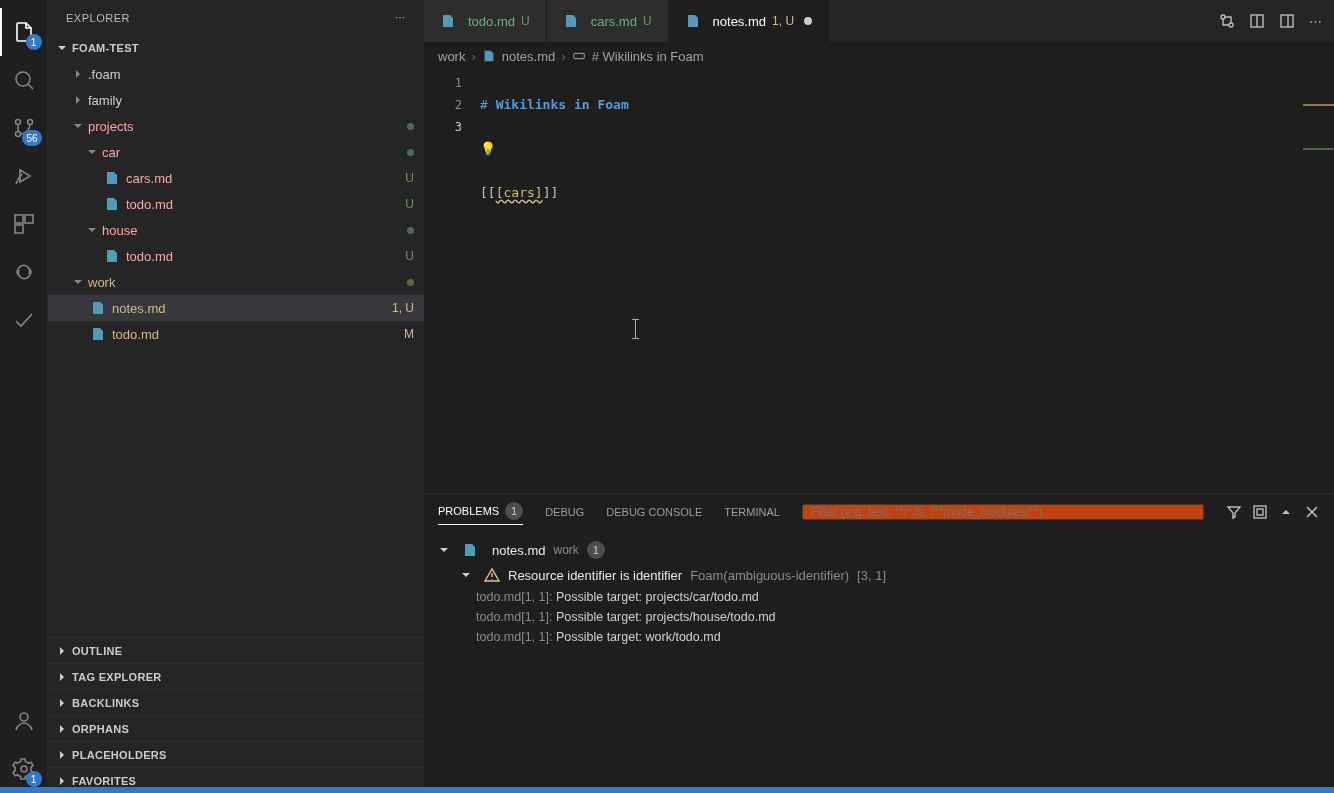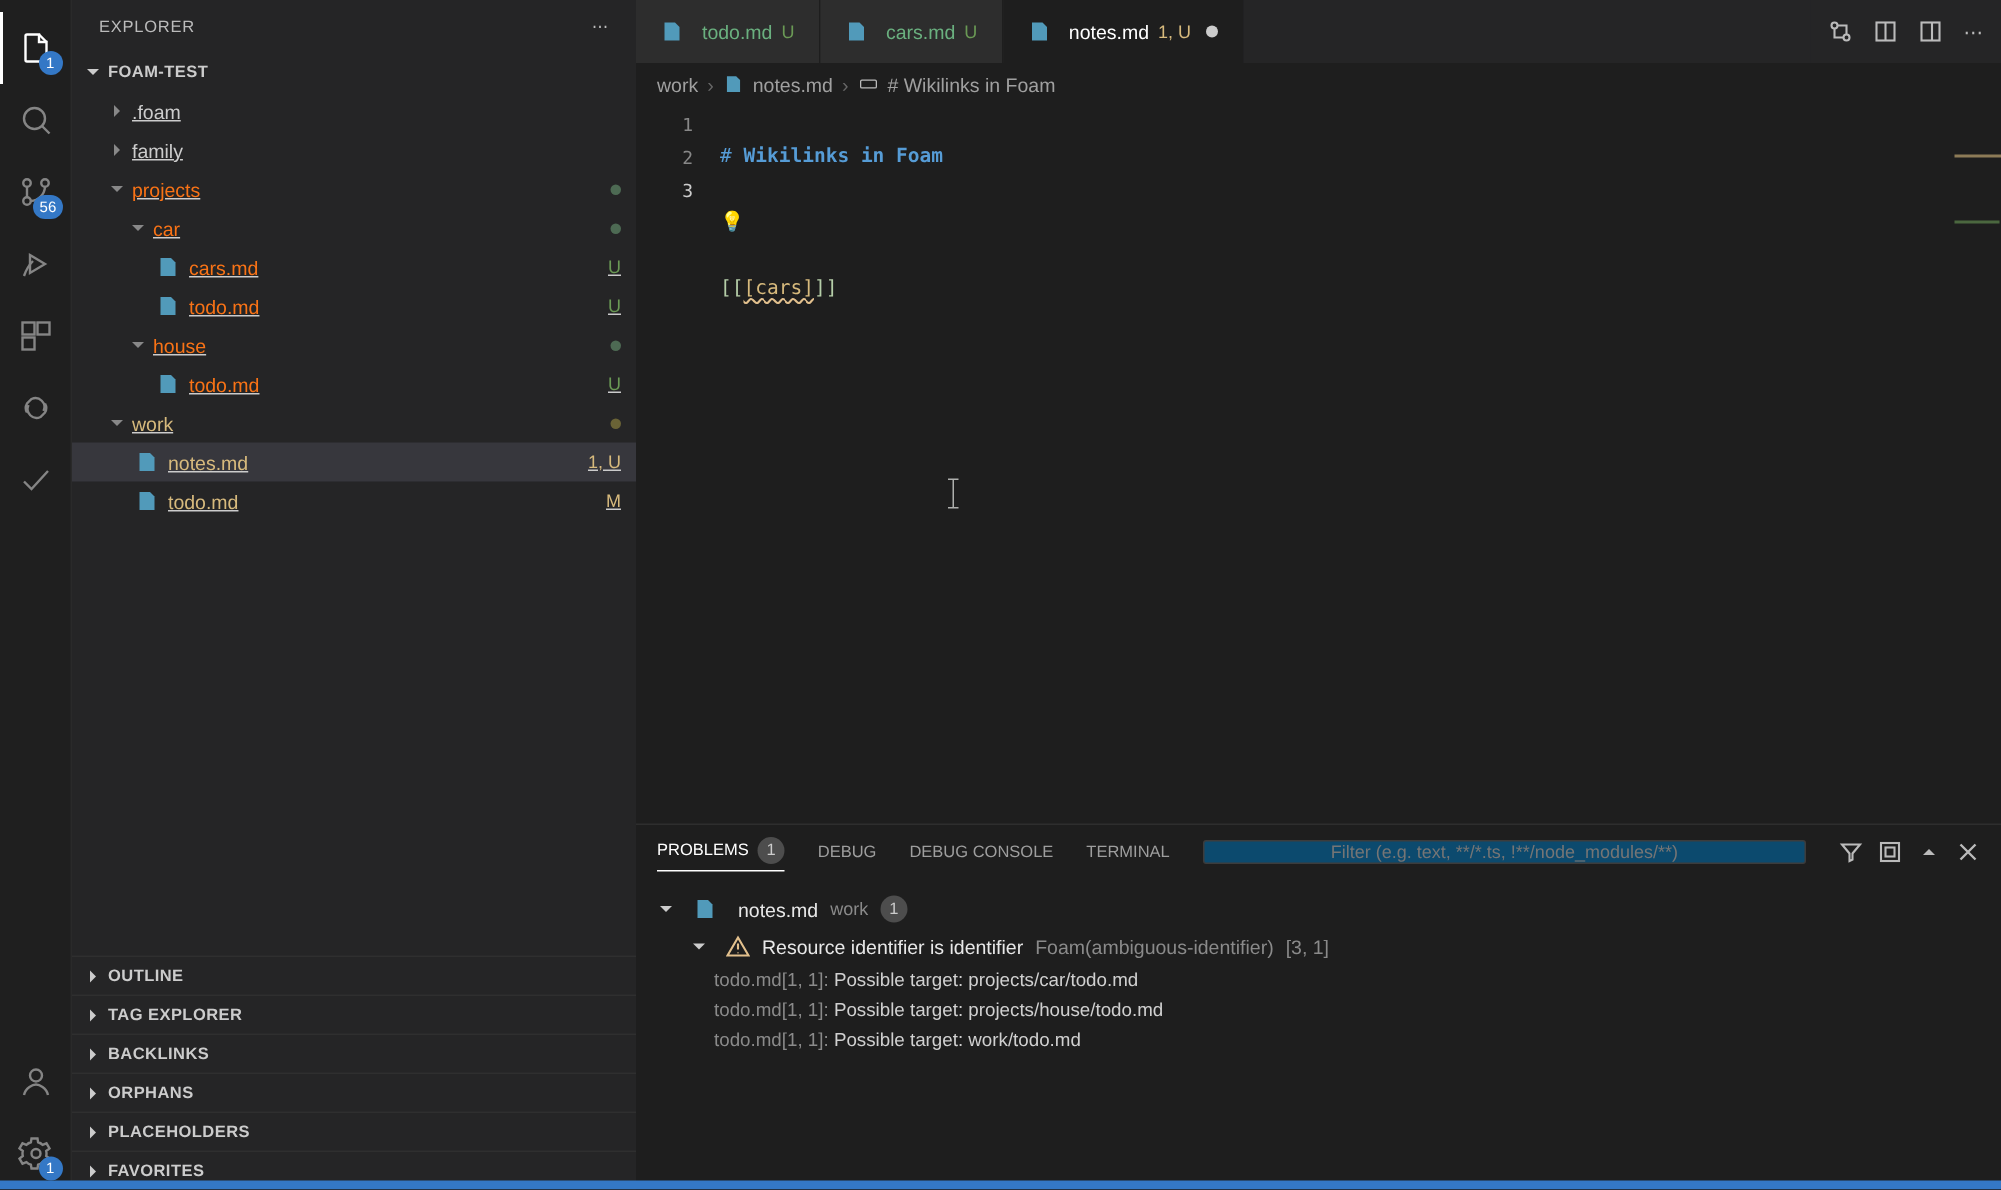--- a/index.html
+++ b/index.html
@@ -40,36 +40,36 @@
   font-size: 11px; letter-spacing: 0.5px; color: #bbbbbb; text-align: right;
 }
 .sidebar-title .more { margin-left: auto; color: #bbbbbb; }
 .sidebar-section-header {
   height: 26px; display: flex; align-items: center; padding: 0 6px;
   font-size: 11px; font-weight: 700; letter-spacing: 0.3px; color: #cccccc;
   cursor: pointer;
 }
 .bottom-panels .sidebar-section-header { border-top: 1px solid #2f2f2f; }
 .chev { width: 16px; height: 16px; margin-right: 2px; }
-.tree { flex: 1; overflow: auto; text-decoration: underline; }
+.tree { flex: 1; overflow: auto; }
 .tree-row {
   height: 26px; display: flex; align-items: center; color: #cccccc;
   font-size: 13px; cursor: pointer; padding-right: 10px;
 }
 .tree-row.active { background: #37373d; }
 .tree-row .name { flex: 1; }
 .tree-row .status { color: #6a9955; font-size: 12px; }
 .tree-row .status.m { color: #d7ba7d; }
 .tree-row .status.y { color: #d7ba7d; }
 .dot-green {
   width: 7px; height: 7px; border-radius: 50%; background: #4d6a53;
 }
 .dot-yellow { width: 7px; height: 7px; border-radius: 50%; background: #6a6336; }
 .file-icon { width: 16px; height: 16px; margin-right: 6px; }
-.tree-row.green .name { color: #f97316; }
+.tree-row.green .name { color: #fca5a5; }
 .tree-row.yellow .name { color: #d7ba7d; }
 .main {
   flex: 1; display: flex; flex-direction: column; background: #1e1e1e;
   min-width: 0;
 }
 .tabs {
   height: 42px; display: flex; align-items: stretch; background: #252526;
 }
 .tab {
   display: flex; align-items: center; padding: 0 16px; font-size: 13px;
@@ -116,40 +116,40 @@
 .text-cursor::after {
   content: ""; position: absolute; left: -3px; top: -1px; width: 7px; height: 1px;
   background: #aeafad; box-shadow: 0 19px 0 #aeafad;
 }
 .minimap {
   position: absolute; right: 14px; top: 0; width: 80px; height: 12px;
   opacity: 0.6;
 }
 .minimap span { display:inline-block; height:2px; margin-bottom:1px; }
 .panel {
-  height: 244px; border-top: 1px solid #2e2e2e; display: flex;
+  height: 300px; border-top: 1px solid #2e2e2e; display: flex;
   flex-direction: column; background: #1e1e1e;
 }
 .panel-tabs {
   height: 35px; display: flex; align-items: center; padding: 0 14px;
   gap: 22px; font-size: 11px; color: #9e9e9e;
 }
 .panel-tab { cursor: pointer; display: flex; align-items: center; gap: 6px; }
 .panel-tab.active { color: #ffffff; border-bottom: 1px solid #fff; padding-bottom: 4px; margin-top: 4px; }
 .count-badge {
   display: inline-flex; min-width: 18px; height: 18px; border-radius: 9px;
   background: #4d4d4d; color: #ccc; font-size: 11px; align-items: center;
   justify-content: center; padding: 0 5px;
 }
 .panel-filter {
   flex: 1; min-width: 0;
 }
 .panel-filter input {
-  width: 100%; background: #0c4a6e; border: 1px solid #3c3c3c; color: #ccc;
-  font-size: 12px; padding: 0 8px; border-radius: 2px; text-align: center;
+  width: 100%; background: #c2410c; border: 1px solid #3c3c3c; color: #ccc;
+  font-size: 12px; padding: 0 8px; border-radius: 2px;
 }
 .panel-tabs .ico { width: 16px; height: 16px; }
 .panel-actions { display: flex; gap: 10px; }
 .problems { flex: 1; padding: 8px 12px; font-size: 13px; color: #ccc; overflow: auto; }
 .prob-file {
   display: flex; align-items: center; gap: 8px; padding: 4px 0;
 }
 .prob-file .label { color: #e8e8e8; }
 .prob-file .folder { color: #8a8a8a; font-size: 12px; }
 .prob-item {

